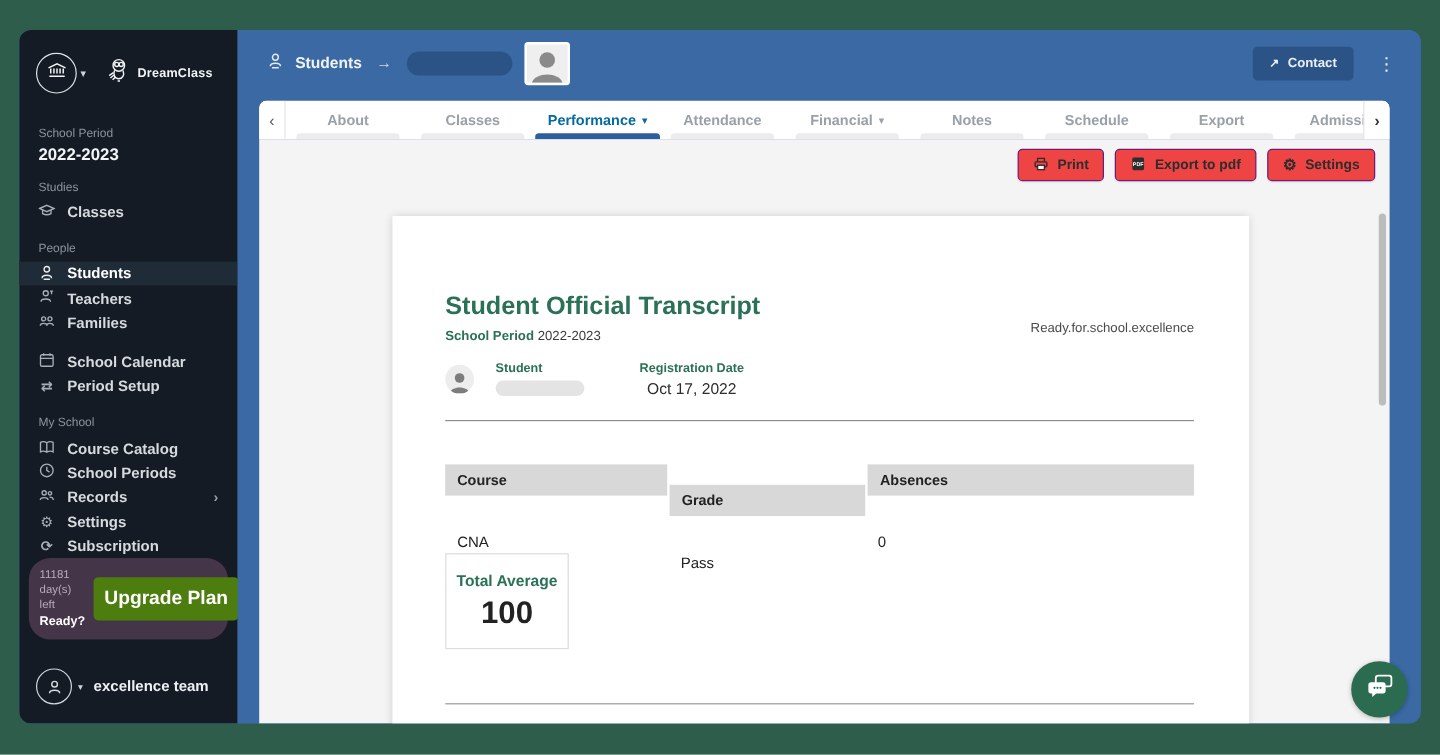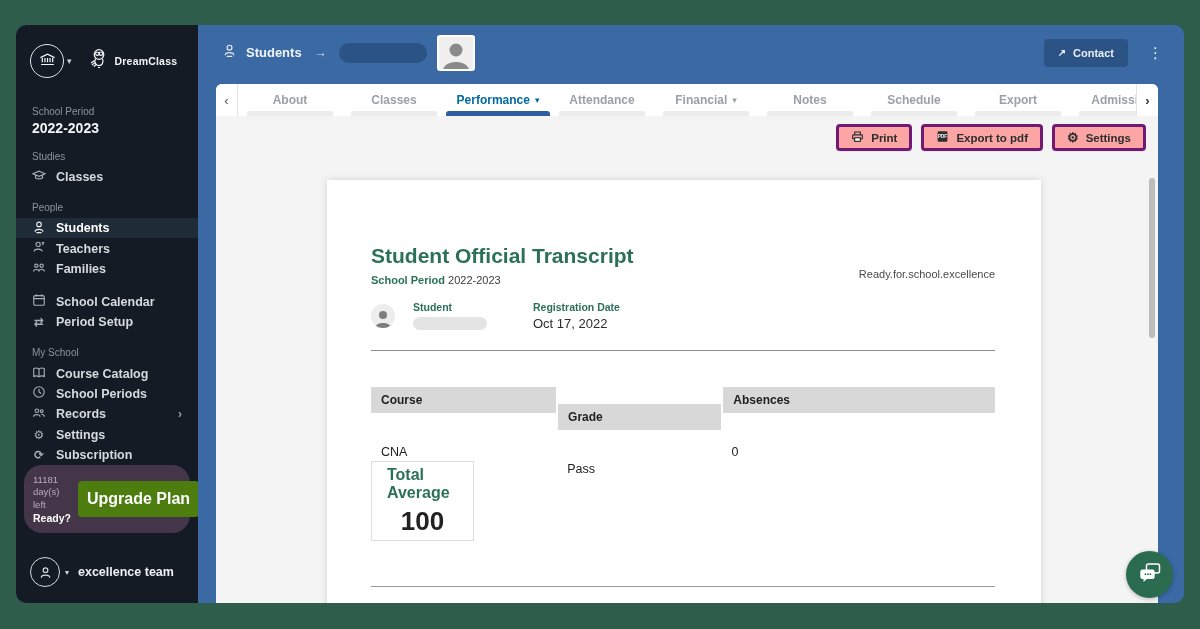--- a/index.html
+++ b/index.html
@@ -70,21 +70,21 @@
          justify-content:center; gap:5px; font-size:12px; font-weight:bold; color:#9aa0a8; cursor:pointer; }
   .tab .bar { position:absolute; bottom:0; left:9%; width:82%; height:5px; background:#ececec;
               border-radius:3px 3px 0 0; }
   .tab.active { color:#0369a1; }
   .tab.active .bar { left:0; width:100%; background:#2d5f9f; }
   .tab .caret { font-size:9px; }
 
   
   #content { position:absolute; left:18px; right:26px; top:91px; bottom:0; background:#f4f4f5; overflow:hidden; }
   #toolbar { position:absolute; top:8px; right:12px; display:flex; gap:9px; z-index:5; }
-  .tool-btn { display:flex; align-items:center; gap:7px; background:#fca5a5; border:3px solid #701a75;
+  .tool-btn { display:flex; align-items:center; gap:7px; background:#ef4444; border:1px solid #701a75;
               border-radius:4px; height:27px; padding:0 12px; font-size:11.5px; font-weight:bold;
               color:#2d2d2d; cursor:pointer; box-shadow:0 1px 1px rgba(0,0,0,.06);
               font-family:"Liberation Sans",sans-serif; }
   .tool-gear { font-size:13px; color:#2d2d2d; }
   #scroll-thumb { position:absolute; right:3px; top:62px; width:6px; height:160px; background:#bcbcbc;
                   border-radius:3px; cursor:pointer; }
 
   
   #card { position:absolute; left:111px; top:64px; width:714px; bottom:-20px; background:#fff;
           box-shadow:0 0 7px rgba(0,0,0,.14); }
@@ -93,35 +93,35 @@
   .t-meta { font-size:11px; margin-top:6px; color:#3c3c3c; }
   .t-meta:first-of-type { margin-top:8px; }
   .t-meta .mlabel { color:#2b7156; font-weight:bold; }
   .motto { position:absolute; right:46px; top:88px; font-size:11px; color:#4a4a4a; }
   .student-row { display:flex; margin-top:15px; align-items:flex-start; }
   .st-avatar { width:24px; height:24px; border-radius:50%; background:#ededed; overflow:hidden;
                display:flex; align-items:flex-end; justify-content:center; margin-top:3px; }
   .st-col { margin-left:18px; }
   .st-label { font-size:10.5px; font-weight:bold; color:#2b7156; }
   .st-redact { width:74px; height:13px; background:#e4e4e4; border-radius:7px; margin-top:4px; }
-  .reg-col { margin-left:46px; }
+  .reg-col { margin-left:46px;text-align:center; }
   .reg-value { font-size:13px; color:#2d2d2d; margin-top:3px; }
   .hr1 { border:none; border-top:1px solid #8f8f8f; position:absolute; left:44px; width:624px; top:170px; }
   .hr2 { border:none; border-top:1px solid #9a9a9a; position:absolute; left:44px; width:624px; top:406px; }
   #ttable { position:absolute; left:44px; top:207px; width:624px; }
   .thead { display:flex; gap:2px; }
   .th { background:#d8d8d8; height:26px; display:flex; align-items:center; padding-left:10px;
         font-size:12px; font-weight:bold; color:#222; }
   .trow { display:flex; margin-top:9px; }
   .td { font-size:12.5px; color:#222; padding:6px 0 6px 10px; }
   .c1 { width:194px; } .c2 { width:171px;margin-top:17px; } .c3 { width:285px; }
   .avg-box { position:absolute; left:44px; top:281px; width:103px; height:80px; background:#fff;
              border:1px solid #ddd; display:flex; flex-direction:column; align-items:center;
              justify-content:center; gap:4px; }
-  .avg-label { font-size:16px; font-weight:bold; color:#2b7156;margin-left:15px; }
+  .avg-label { font-size:13px; font-weight:bold; color:#2b7156; }
   .avg-value { font-size:26px; font-weight:bold; color:#222; }
 
   
   #chat-bubble { position:absolute; left:1126px; top:551px; width:47px; height:47px; border-radius:50%;
                  background:#2b6b50; display:flex; align-items:center; justify-content:center;
                  cursor:pointer; z-index:50; box-shadow:0 1px 4px rgba(0,0,0,.25); }
 </style>
 </head>
 <body>
 

